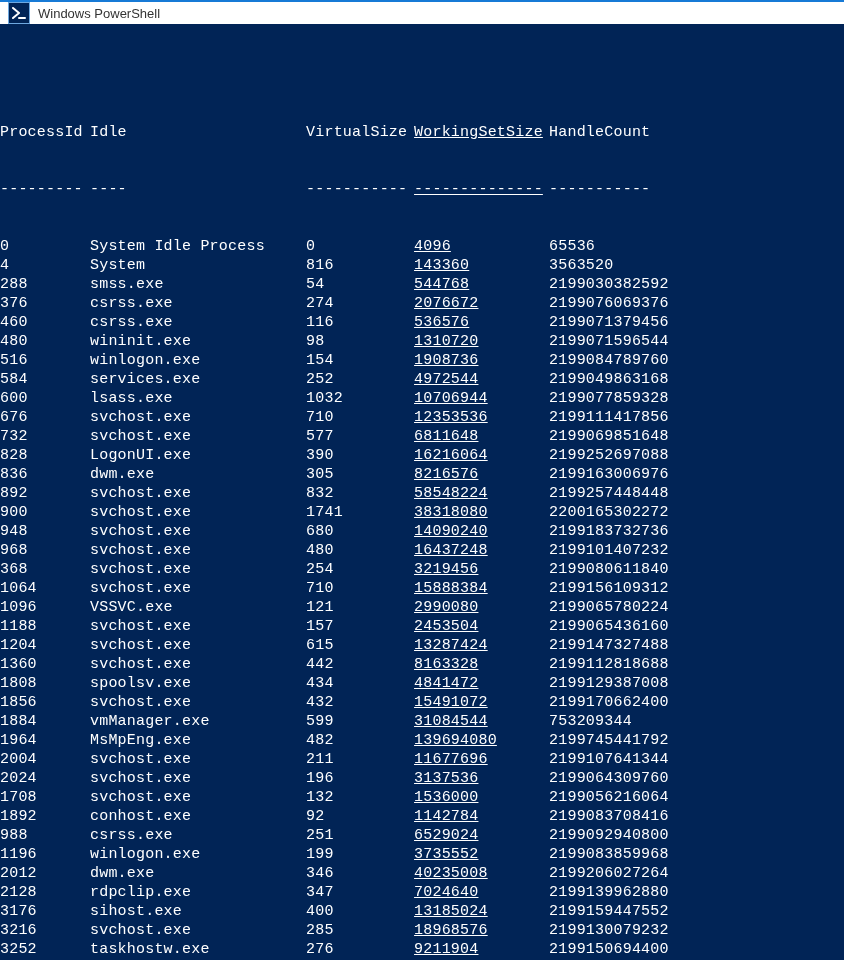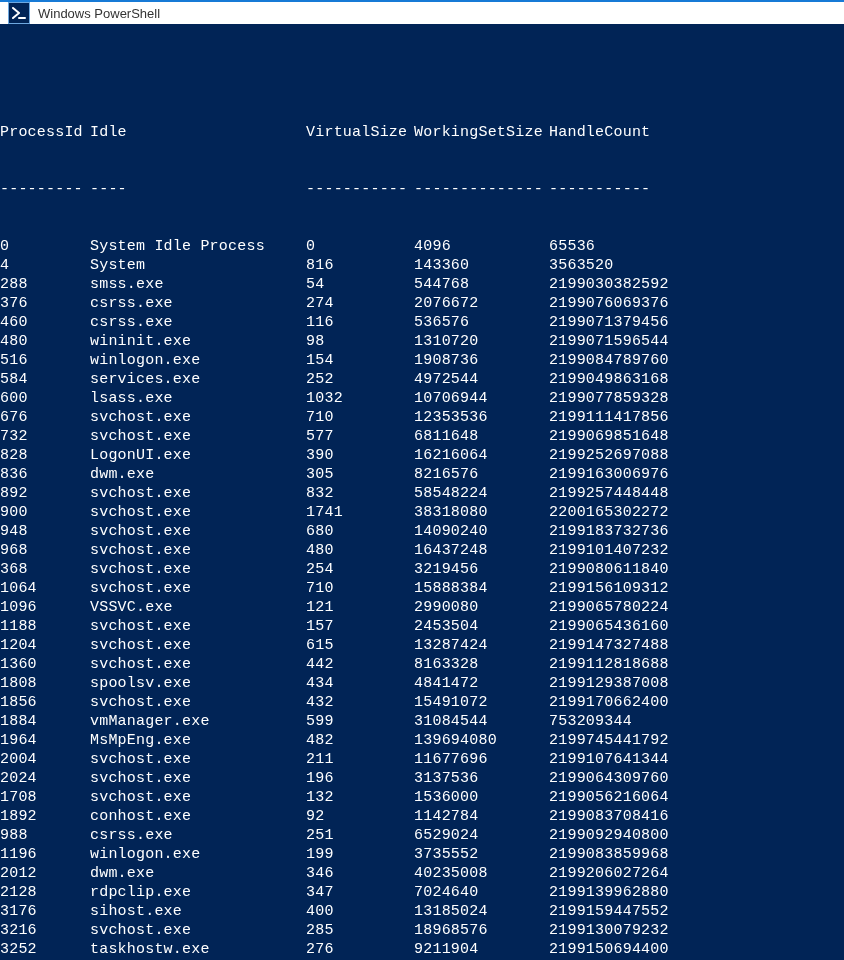--- a/index.html
+++ b/index.html
@@ -34,21 +34,21 @@
     line-height: 19px;
     padding: 4px 0 0 0;
     white-space: pre;
     letter-spacing: 0.2px;
   }
   .row { display: flex; }
   .col { overflow: hidden; }
   .c-pid   { width: 10ch; }
   .c-name  { width: 24ch; }
   .c-hc    { width: 12ch; }
-  .c-wss   { width: 15ch; }
+  .c-wss   { width: 15ch; text-decoration: underline; }
   .c-vs    { width: 17ch; }
   .blank-line { height: 19px; }
 </style>
 </head>
 <body>
 
 <div class="window">
 
   <div class="titlebar">
     <div class="icon-box">

